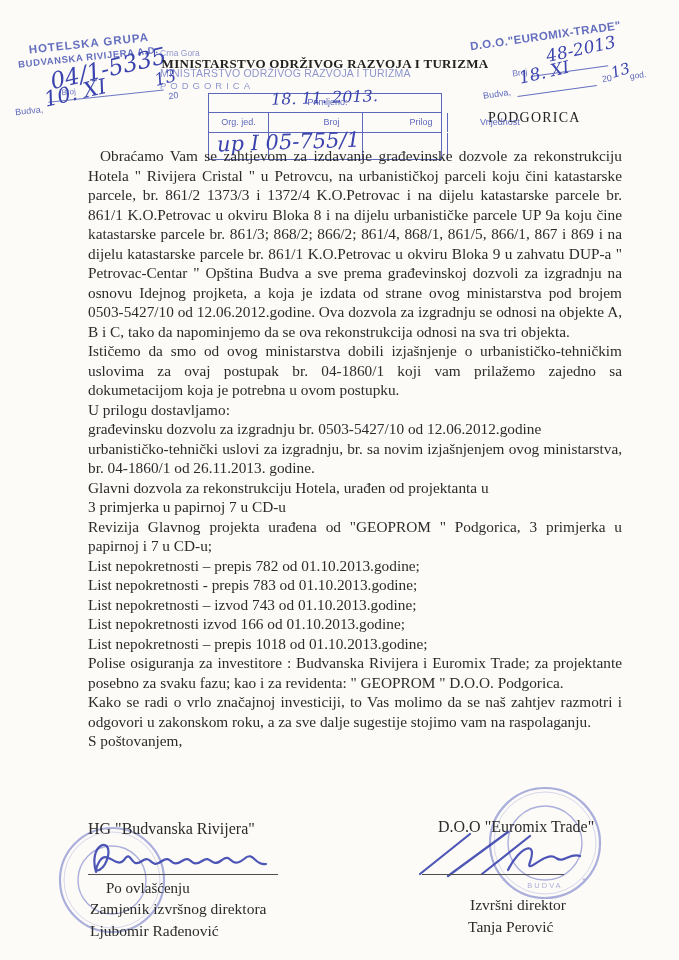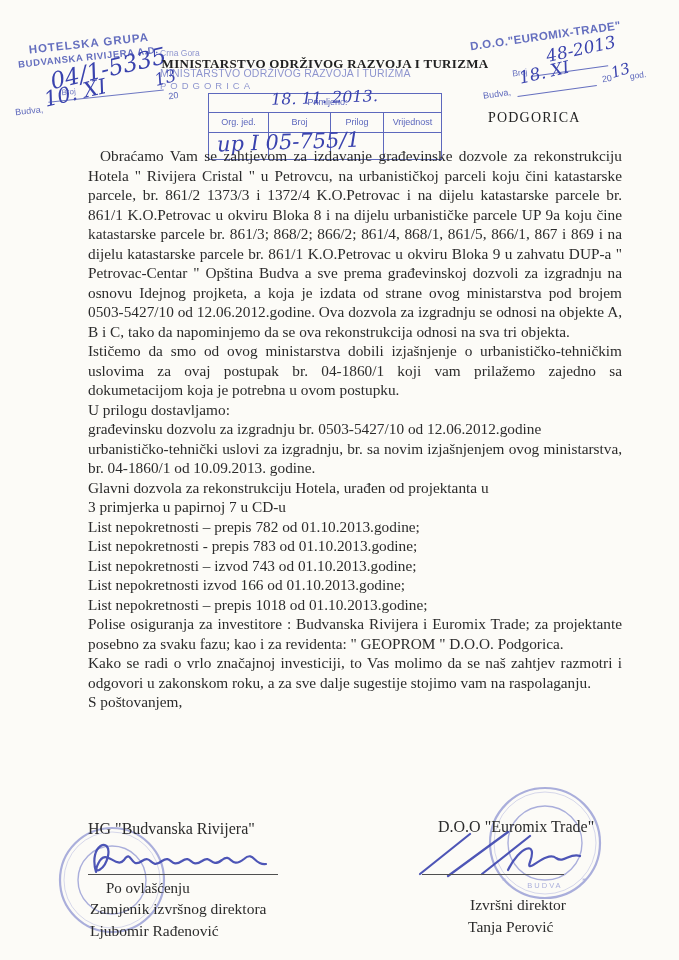--- a/index.html
+++ b/index.html
@@ -36,21 +36,21 @@
   .min-title   { font-size:10.5px; font-family:"Liberation Sans", sans-serif; margin-top:9px; letter-spacing:.2px; }
   .min-city    { font-size:9.5px;  font-family:"Liberation Sans", sans-serif; letter-spacing:4px; margin-top:1px; }
 
   
   .rcv {
     position:absolute; left:208px; top:93px; width:232px;
     border:1.7px solid #5d68bd; color:#5d68bd;
     font-family:"Liberation Sans", sans-serif; font-size:9px;
   }
   .rcv-row1 { height:19px; border-bottom:1.7px solid #5d68bd; padding:3px 0 0 5px; box-sizing:border-box;text-align:center; }
-  .rcv-grid { display:grid; grid-template-columns:60px 62px 53px 1fr; }
+  .rcv-grid { display:grid; grid-template-columns:60px 62px 53px 1fr;gap:32px; }
   .rcv-grid.hdr { height:19px; border-bottom:1.7px solid #5d68bd; }
   .rcv-grid .cell { border-right:1.7px solid #5d68bd; text-align:center; padding-top:4px; box-sizing:border-box; }
   .rcv-grid .cell:last-child { border-right:none; }
   .rcv-grid.entry { height:26px; }
   .rcv-grid.entry .cell { padding:0; }
   .rcv-date  { position:absolute; left:62px; top:-6px; font-size:16px; transform:rotate(-2deg); }
   .rcv-entry { position:absolute; left:8px; top:36px; font-size:21px; transform:rotate(-2deg); }
 
   
   .hg { position:absolute; left:16px; top:28px; width:210px; height:95px; transform:rotate(-6deg); }
@@ -157,23 +157,24 @@
     </div>
     <div class="rcv-date hw">18. 11. 2013.</div>
     <div class="rcv-entry hw">up I 05-755/1</div>
   </div>
 
   <div class="body-text">
     <p class="p-indent">Obraćamo Vam se zahtjevom za izdavanje građevinske dozvole za rekonstrukciju Hotela " Rivijera Cristal " u Petrovcu, na urbanističkoj parceli koju čini katastarske parcele, br. 861/2 1373/3 i 1372/4 K.O.Petrovac i na dijelu katastarske parcele br. 861/1 K.O.Petrovac u okviru Bloka 8 i na dijelu urbanističke parcele UP 9a koju čine katastarske parcele br. 861/3; 868/2; 866/2; 861/4, 868/1, 861/5, 866/1, 867 i 869 i na dijelu katastarske parcele br. 861/1 K.O.Petrovac u okviru Bloka 9 u zahvatu DUP-a " Petrovac-Centar " Opština Budva a sve prema građevinskoj dozvoli za izgradnju na osnovu Idejnog projketa, a koja je izdata od strane ovog ministarstva pod brojem 0503-5427/10 od 12.06.2012.godine. Ova dozvola za izgradnju se odnosi na objekte A, B i C, tako da napominjemo da se ova rekonstrukcija odnosi na sva tri objekta.</p>
     <p>Ističemo da smo od ovog ministarstva dobili izjašnjenje o urbanističko-tehničkim uslovima za ovaj postupak br. 04-1860/1 koji vam prilažemo zajedno sa dokumetacijom koja je potrebna u ovom postupku.</p>
     <p>U prilogu dostavljamo:</p>
     <p>građevinsku dozvolu za izgradnju br. 0503-5427/10 od 12.06.2012.godine</p>
-    <p>urbanističko-tehnički uslovi za izgradnju, br. sa novim izjašnjenjem ovog ministarstva, br. 04-1860/1 od 10.09.2013. godine.</p>
+    <p>urbanističko-tehnički uslovi za izgradnju, br. sa novim izjašnjenjem ovog ministarstva, br. 04-1860/1 od 26.11.2013. godine.</p>
     <p>Glavni dozvola za rekonstrukciju Hotela, urađen od projektanta u</p>
     <p>3 primjerka u papirnoj 7 u CD-u</p>
+    <p>Revizija Glavnog projekta urađena od "GEOPROM " Podgorica, 3 primjerka u papirnoj i 7 u CD-u;</p>
     <p>List nepokretnosti – prepis 782 od 01.10.2013.godine;</p>
     <p>List nepokretnosti - prepis 783 od 01.10.2013.godine;</p>
     <p>List nepokretnosti – izvod 743 od 01.10.2013.godine;</p>
     <p>List nepokretnosti izvod 166 od 01.10.2013.godine;</p>
     <p>List nepokretnosti – prepis 1018 od 01.10.2013.godine;</p>
     <p>Polise osiguranja za investitore : Budvanska Rivijera i Euromix Trade; za projektante posebno za svaku fazu; kao i za revidenta: " GEOPROM " D.O.O. Podgorica.</p>
     <p>Kako se radi o vrlo značajnoj investiciji, to Vas molimo da se naš zahtjev razmotri i odgovori u zakonskom roku, a za sve dalje sugestije stojimo vam na raspolaganju.</p>
     <p>S poštovanjem,</p>
   </div>
 

